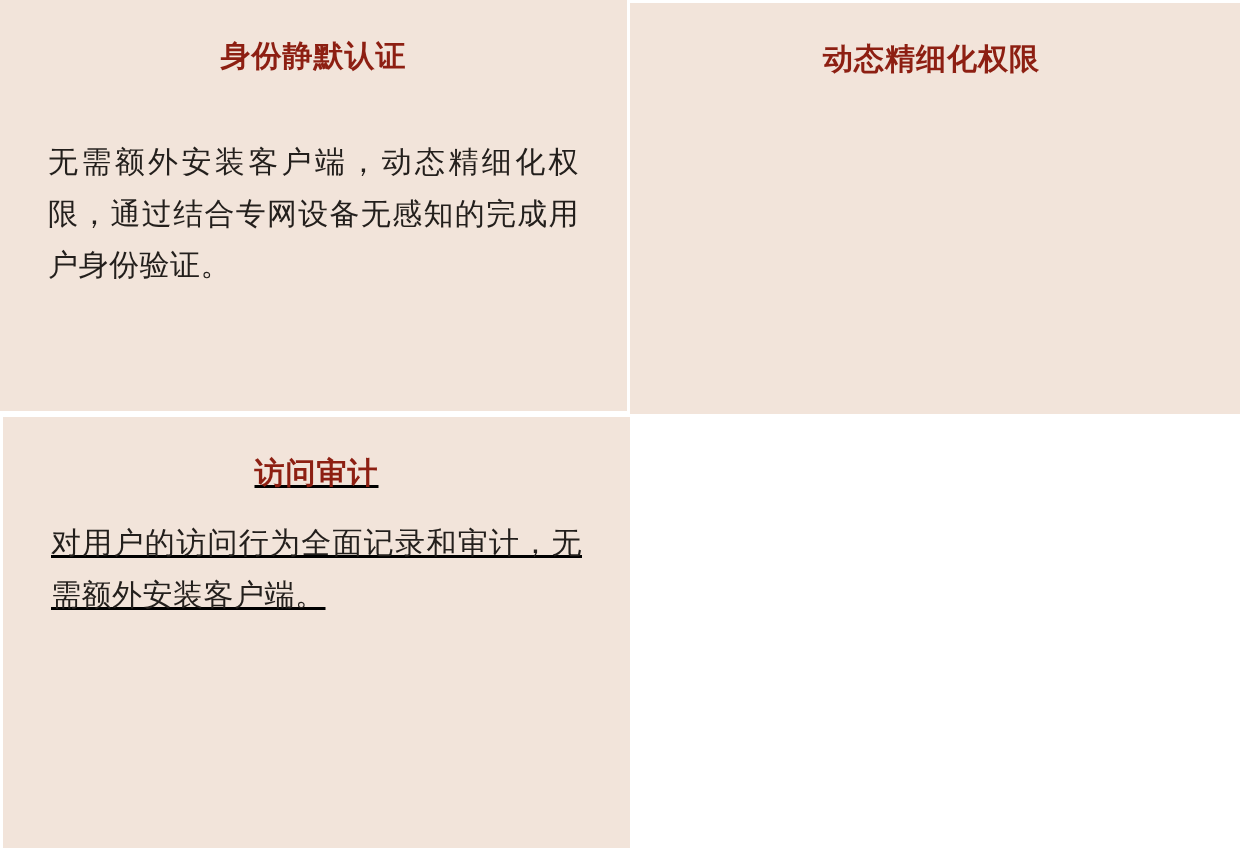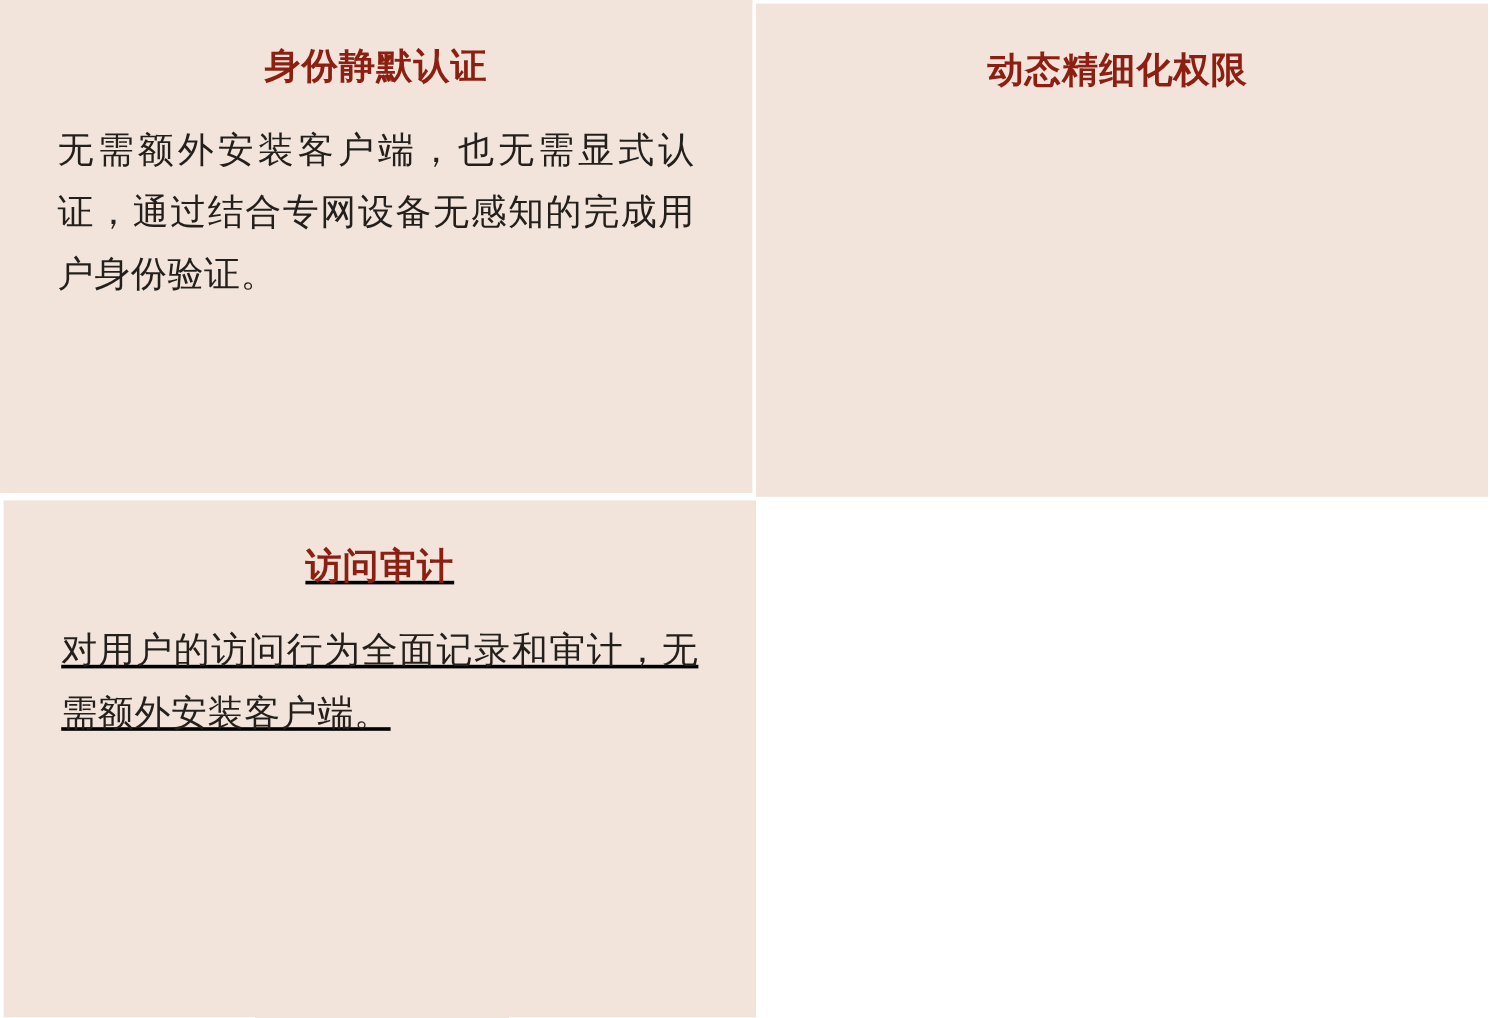--- a/index.html
+++ b/index.html
@@ -27,21 +27,21 @@
   .cell {
     background: #f2e4da;
     box-sizing: border-box;
     padding: 30px 48px 20px 48px;
     display: flex;
     flex-direction: column;
     align-items: stretch;
   }
 
   
-  .cell.r1c1 { margin: 0 3px 3px 0; }
+  .cell.r1c1 { margin: 0 3px 3px 0; gap: 36px; }
   .cell.r1c2 { margin: 0 0 3px 3px; }
   .cell.r2c1 { margin: 3px 20px 0 0; padding-left: 41px; }
   .cell.r2c2 { margin: 3px 0 0 3px; text-decoration: underline; }
 
   .card-title {
     color: #8d1f12;
     font-size: 30px;
     font-weight: bold;
     text-align: center;
     letter-spacing: 1px;
@@ -62,21 +62,21 @@
     text-align: justify;
   }
 </style>
 </head>
 <body>
 
 <div class="grid">
 
   <div class="cell r1c1">
     <div class="card-title">身份静默认证</div>
-    <div class="card-body">无需额外安装客户端，也无需显式认证，通过结合专网设备无感知的完成用户身份验证。</div>
+    <div class="card-body">无需额外安装客户端，动态精细化权限，通过结合专网设备无感知的完成用户身份验证。</div>
   </div>
 
 
   <div class="cell r2c1">
     <div class="card-title">动态精细化权限</div>
   </div>
 
   <div class="cell r2c2">
     <div class="card-title">访问审计</div>
     <div class="card-body">对用户的访问行为全面记录和审计，无需额外安装客户端。</div>

